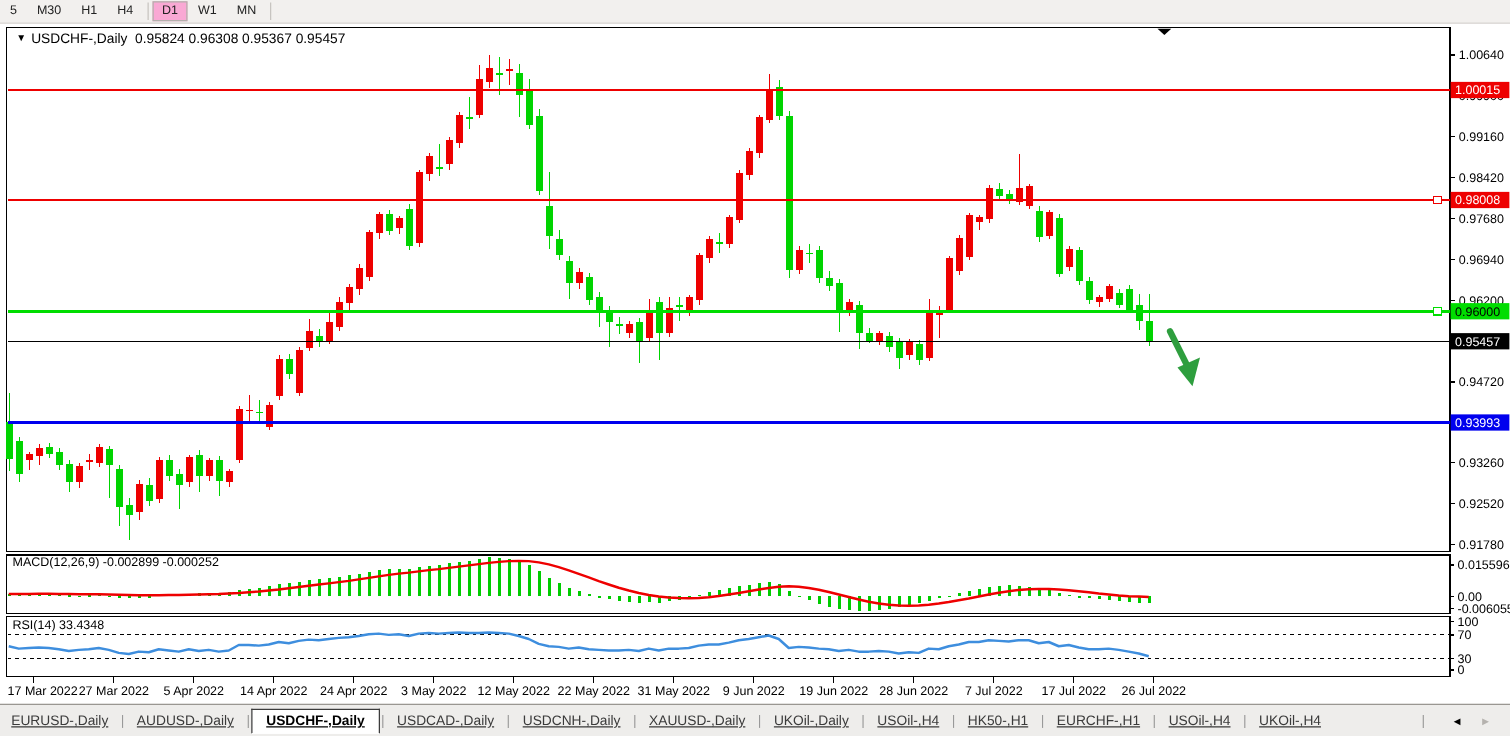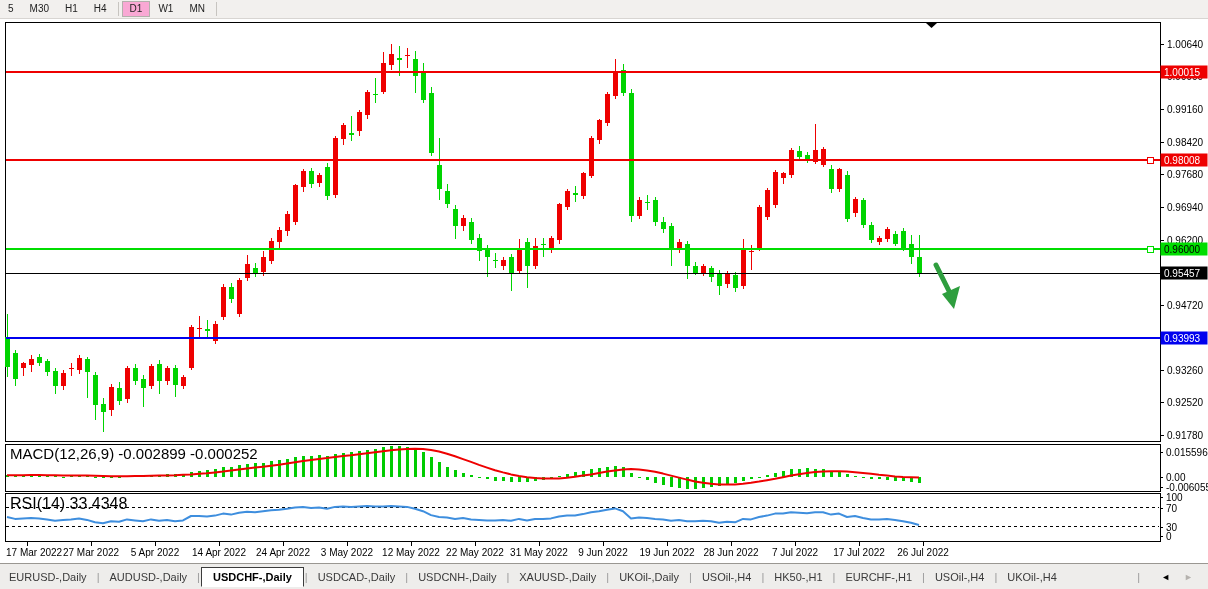--- a/index.html
+++ b/index.html
@@ -7,28 +7,28 @@
   
   #toolbar{position:absolute;left:0;top:0;width:1208px;height:18px;background:#f2f0ee;
     border-bottom:1px solid #d8d5d2;display:flex;align-items:center;z-index:4;}
   .tf{font-size:10px;color:#222;padding:1px 8px;height:14px;line-height:14px;cursor:default;}
   .tf.active{background:#f9a8d4;border:1px solid #b3b0ac;padding:0 7px;}
   .tbsep{width:1px;height:14px;background:#c7c4c0;margin:0 3px;}
   
   .ov{position:absolute;z-index:3;font-size:11px;color:#000;white-space:pre;}
   #chart-title{left:13px;top:25px;}
   #chart-title .tri{font-size:8px;vertical-align:1px;margin-right:4px;}
-  #macd-label{left:10px;top:445px;font-size:15px;}
-  #rsi-label{left:10px;top:495px;font-size:16px;}
+  #macd-label{left:10px;top:445px;font-size:10px;}
+  #rsi-label{left:10px;top:495px;font-size:10px;}
   
   #svg{position:absolute;left:0;top:0;z-index:1;}
   
   #tabbar{position:absolute;left:0;top:563px;width:1208px;height:26px;background:#eeedeb;
     border-top:1px solid #9a9792;display:flex;align-items:center;z-index:4;font-size:11px;color:#3a3a3a;}
-  .tab{padding:4px 9px;white-space:nowrap;cursor:default;}
+  .tab{padding:4px 9px;white-space:nowrap;cursor:default;text-decoration:underline;}
   .tab.active{background:#fff;border:1px solid #3c3c3c;border-bottom:1px solid #fff;font-weight:bold;color:#000;padding:3px 11px;}
   .tabsep{color:#999;padding:0 1px;}
   #tabarrows{margin-left:auto;display:flex;align-items:center;padding-right:8px;}
   #tabarrows .sep{color:#999;margin-right:14px;}
   .arr{font-size:9px;padding:0 7px;cursor:default;}
   .arr.left{color:#000;}
   .arr.right{color:#b5b2ae;}
 </style>
 </head>
 <body>
@@ -502,20 +502,21 @@
         <line x1="923" y1="541" x2="923" y2="546" stroke="#000" shape-rendering="crispEdges"></line>
         <text x="923" y="556" font-size="10" font-family="Liberation Sans, sans-serif" fill="#000" text-anchor="middle">26 Jul 2022</text>
       </g>
       <polygon points="926,23 937,23 931.5,28" fill="#000"></polygon>
       <g>
         <line x1="936" y1="265" x2="951" y2="295" stroke="#2e9e3e" stroke-width="5" stroke-linecap="round"></line>
         <polygon points="942,294 960,286 954,309" fill="#2e9e3e"></polygon>
       </g>
     </svg>
 
+  <div class="ov" id="chart-title"><span class="tri">▼</span><span>USDCHF-,Daily</span>  <span>0.95824 0.96308 0.95367 0.95457</span></div>
 
   <div class="ov" id="macd-label">MACD(12,26,9) -0.002899 -0.000252</div>
   <div class="ov" id="rsi-label">RSI(14) 33.4348</div>
 
   <div id="tabbar">
       <span class="tab">EURUSD-,Daily</span>
       <span class="tabsep">|</span>
       <span class="tab">AUDUSD-,Daily</span>
       <span class="tabsep">|</span>
       <span class="tab active">USDCHF-,Daily</span>

